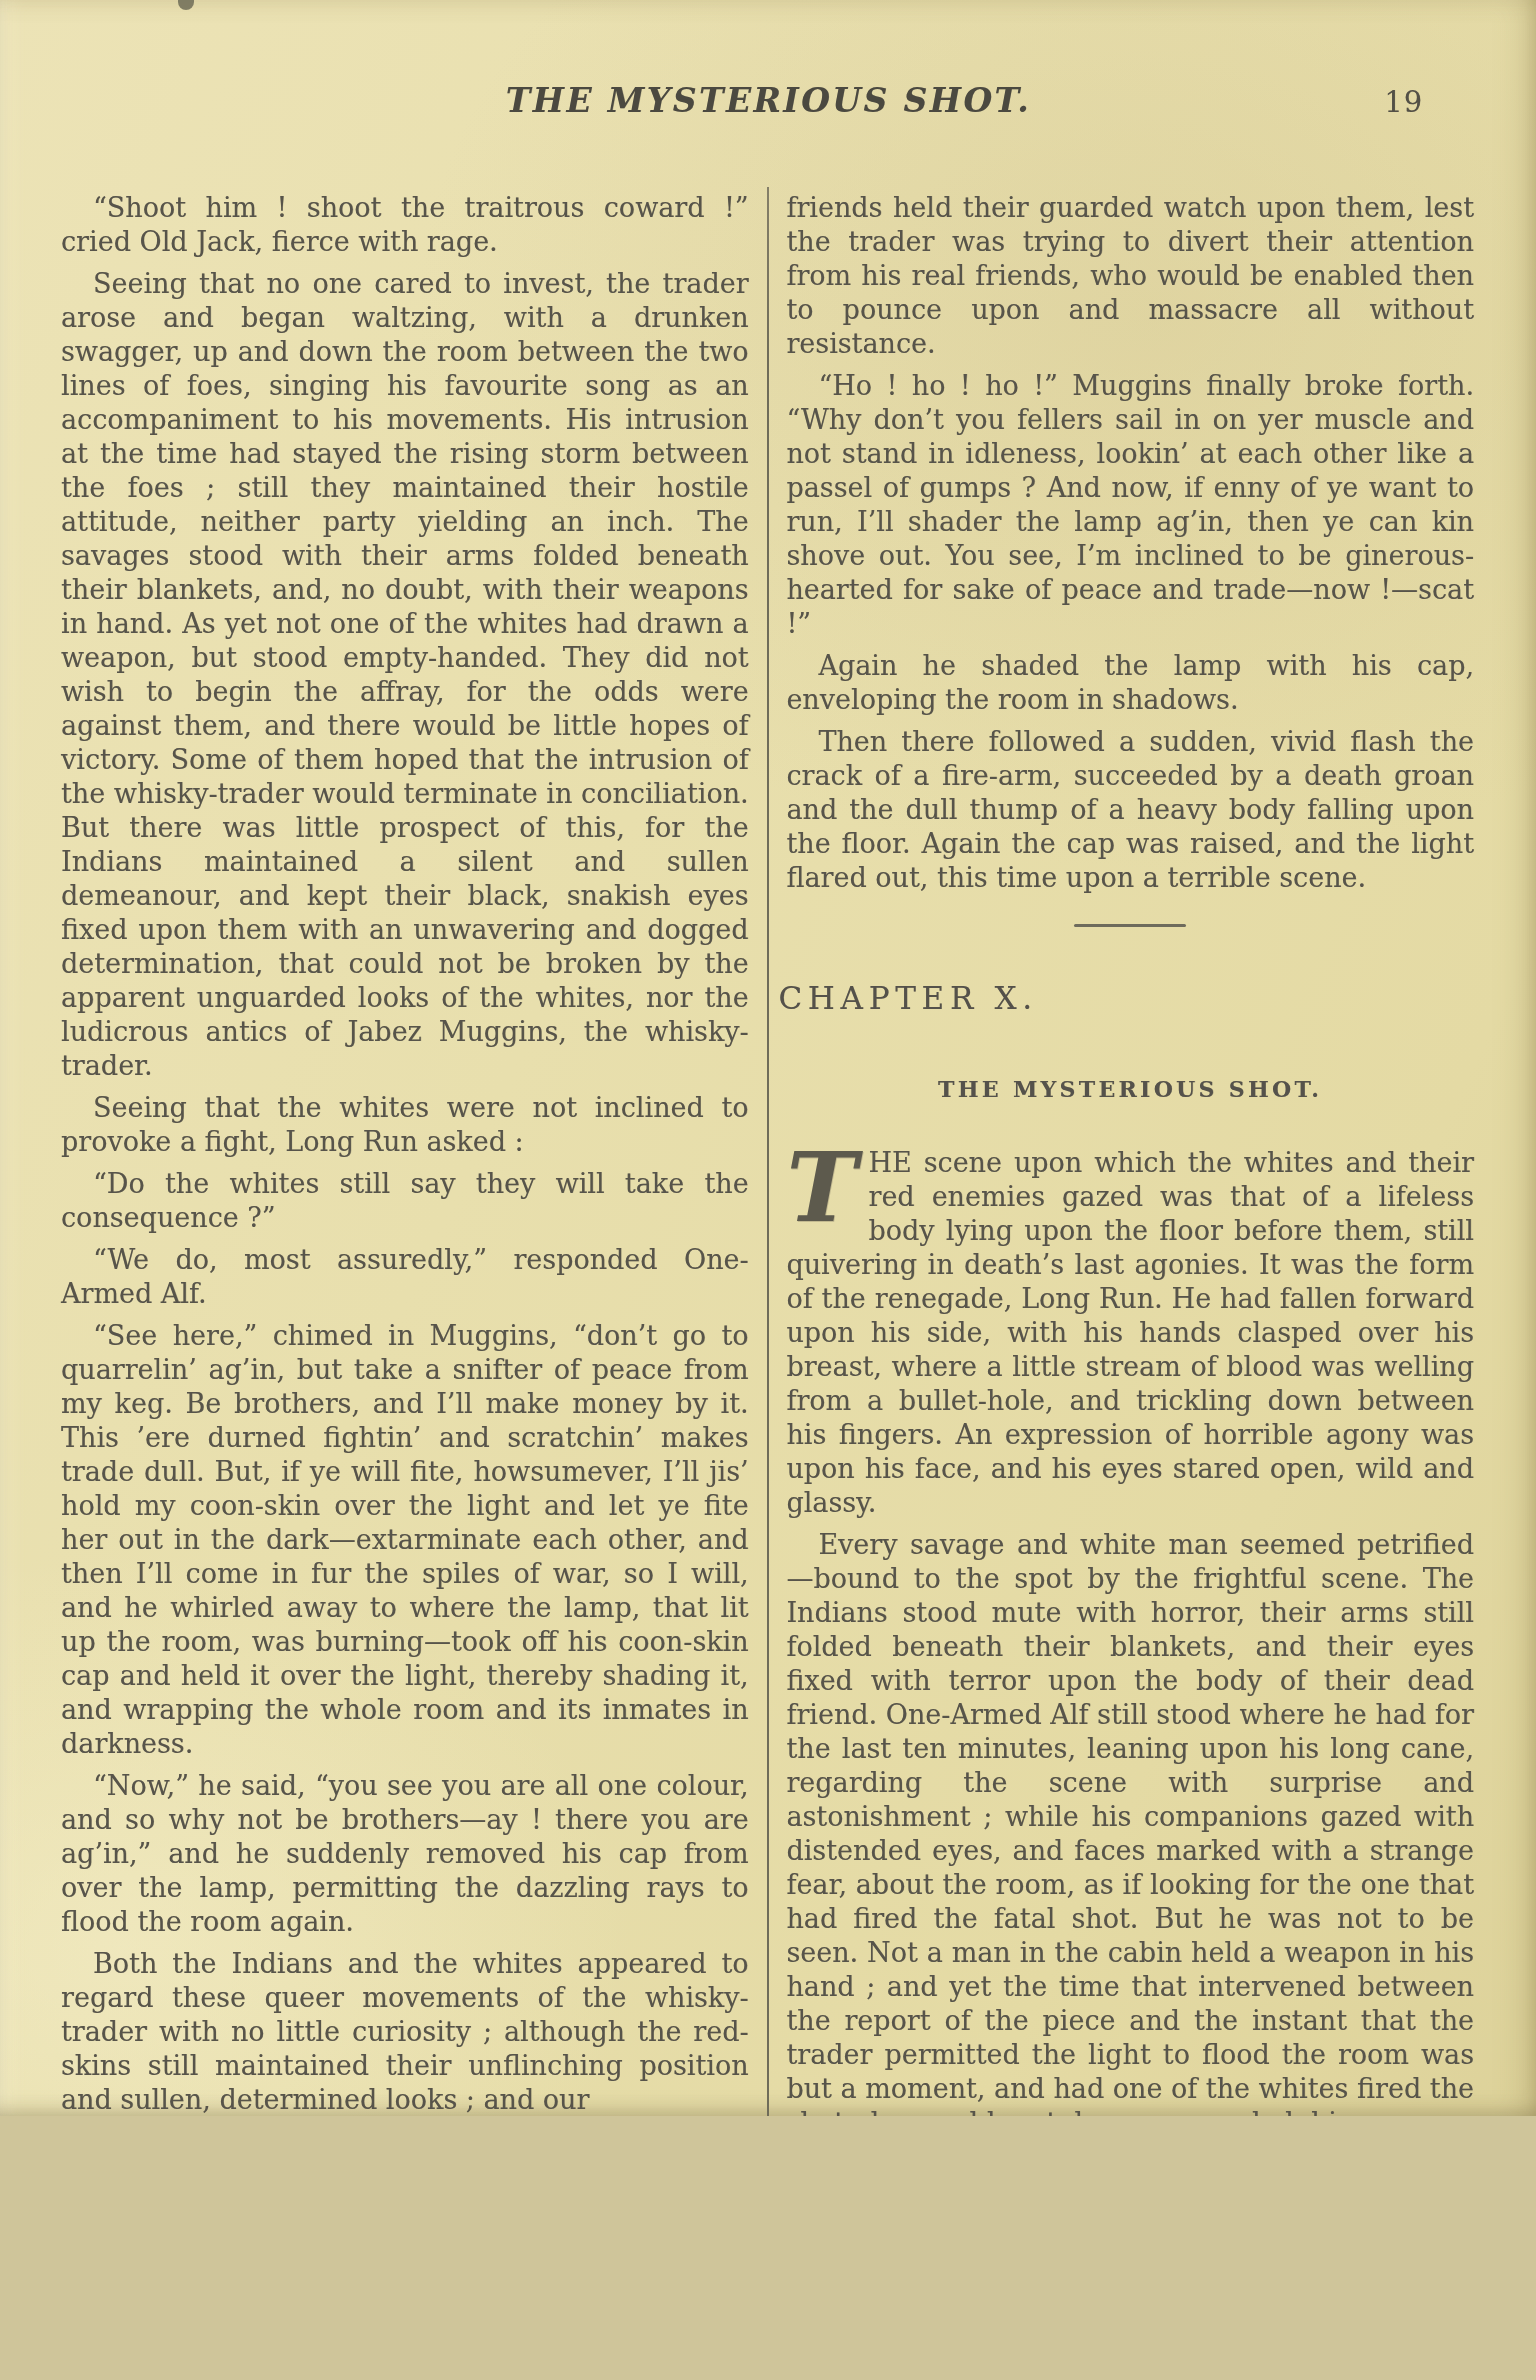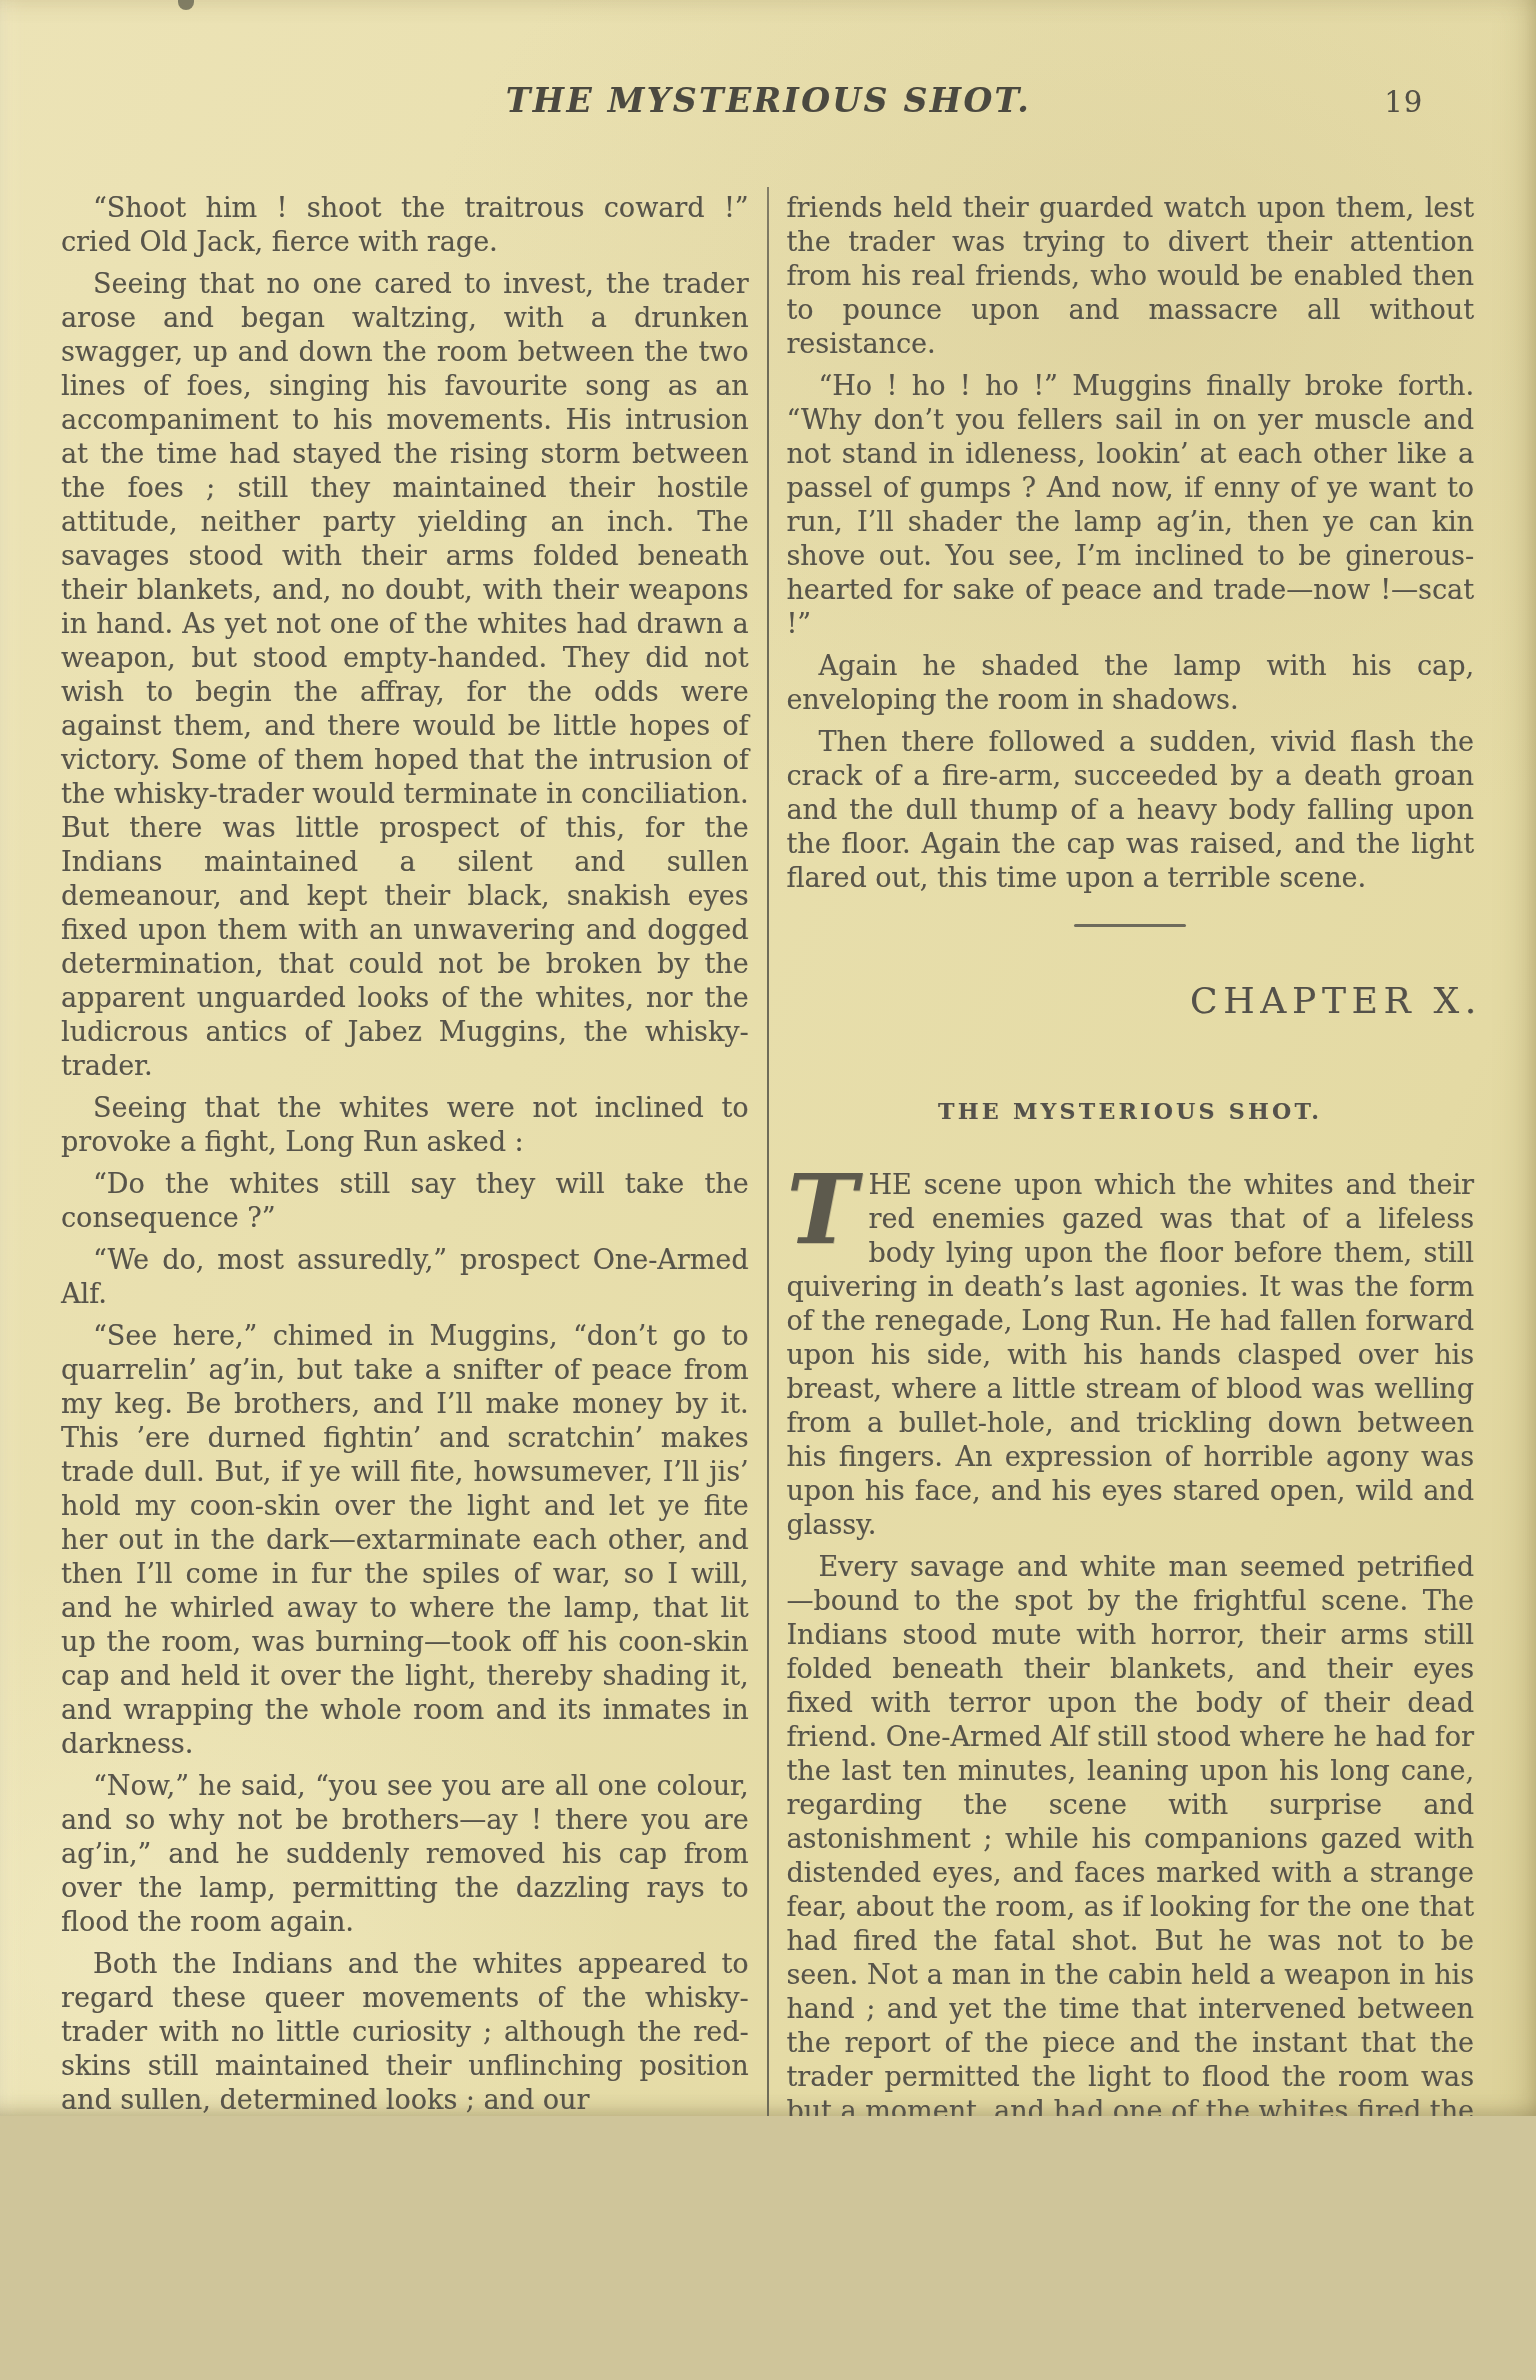--- a/index.html
+++ b/index.html
@@ -47,22 +47,22 @@
   .para{
     margin:8px;
     font-size:27px;line-height:34px;
     text-align:justify;text-indent:32px;
     hyphens:none;
   }
   .para.noindent{text-indent:0;}
   .section-divider{width:112px;height:2.8px;background:#6e6b5c;
     margin:29px auto 53px;border-radius:1.9px;}
   .chapter-heading{
-    margin:0 0 77px;text-align:right;font-weight:normal;
-    font-size:36px;letter-spacing:5.7px;color:#54514a;
+    margin:0 0 60px;text-align:left;font-weight:normal;
+    font-size:31px;letter-spacing:5.7px;color:#54514a;
   }
   .chapter-subtitle{
     margin:0 0 44px;text-align:center;font-weight:bold;
     font-size:22px;letter-spacing:3.3px;color:#55524b;
   }
   .dropcap{
     float:left;
     font-size:95px;line-height:70px;
     padding:7.6px 11.4px 1.9px 0;
     font-style:italic;font-weight:bold;
@@ -81,21 +81,21 @@
     <span class="page-number">19</span>
   </div>
 
   <div class="columns">
 
     <div class="col left">
       <p class="para">“Shoot him !  shoot the traitrous coward !” cried Old Jack, fierce with rage.</p>
       <p class="para">Seeing that no one cared to invest, the trader arose and began waltzing, with a drunken swagger, up and down the room between the two lines of foes, singing his favourite song as an accompaniment to his movements.  His intrusion at the time had stayed the rising storm between the foes ; still they maintained their hostile attitude, neither party yielding an inch. The savages stood with their arms folded beneath their blankets, and, no doubt, with their weapons in hand.  As yet not one of the whites had drawn a weapon, but stood empty-handed.  They did not wish to begin the affray, for the odds were against them, and there would be little hopes of victory.  Some of them hoped that the intrusion of the whisky-trader would terminate in conciliation.  But there was little prospect of this, for the Indians maintained a silent and sullen demeanour, and kept their black, snakish eyes fixed upon them with an unwavering and dogged determination, that could not be broken by the apparent unguarded looks of the whites, nor the ludicrous antics of Jabez Muggins, the whisky-trader.</p>
       <p class="para">Seeing that the whites were not inclined to provoke a fight, Long Run asked :</p>
       <p class="para">“Do the whites still say they will take the consequence ?”</p>
-      <p class="para">“We do, most assuredly,” prospect One-Armed Alf.</p>
+      <p class="para">“We do, most assuredly,” responded One-Armed Alf.</p>
       <p class="para">“See here,” chimed in Muggins, “don’t go to quarrelin’ ag’in, but take a snifter of peace from my keg.  Be brothers, and I’ll make money by it.  This ’ere durned fightin’ and scratchin’ makes trade dull.  But, if ye will fite, howsumever, I’ll jis’ hold my coon-skin over the light and let ye fite her out in the dark—extarminate each other, and then I’ll come in fur the spiles of war, so I will, and he whirled away to where the lamp, that lit up the room, was burning—took off his coon-skin cap and held it over the light, thereby shading it, and wrapping the whole room and its inmates in darkness.</p>
       <p class="para">“Now,” he said, “you see you are all one colour, and so why not be brothers—ay ! there you are ag’in,” and he suddenly removed his cap from over the lamp, permitting the dazzling rays to flood the room again.</p>
       <p class="para">Both the Indians and the whites appeared to regard these queer movements of the whisky-trader with no little curiosity ;  although the red-skins still maintained their unflinching position and sullen, determined looks ;  and our</p>
     </div>
 
     <div class="col-rule"></div>
 
     <div class="col right">
       <p class="para noindent">friends held their guarded watch upon them, lest the trader was trying to divert their attention from his real friends, who would be enabled then to pounce upon and massacre all without resistance.</p>
       <p class="para">“Ho !  ho !  ho !”  Muggins finally broke forth.  “Why don’t you fellers sail in on yer muscle and not stand in idleness, lookin’ at each other like a passel of gumps ?  And now, if enny of ye want to run, I’ll shader the lamp ag’in, then ye can kin shove out.  You see, I’m inclined to be ginerous-hearted for sake of peace and trade—now !—scat !”</p>

